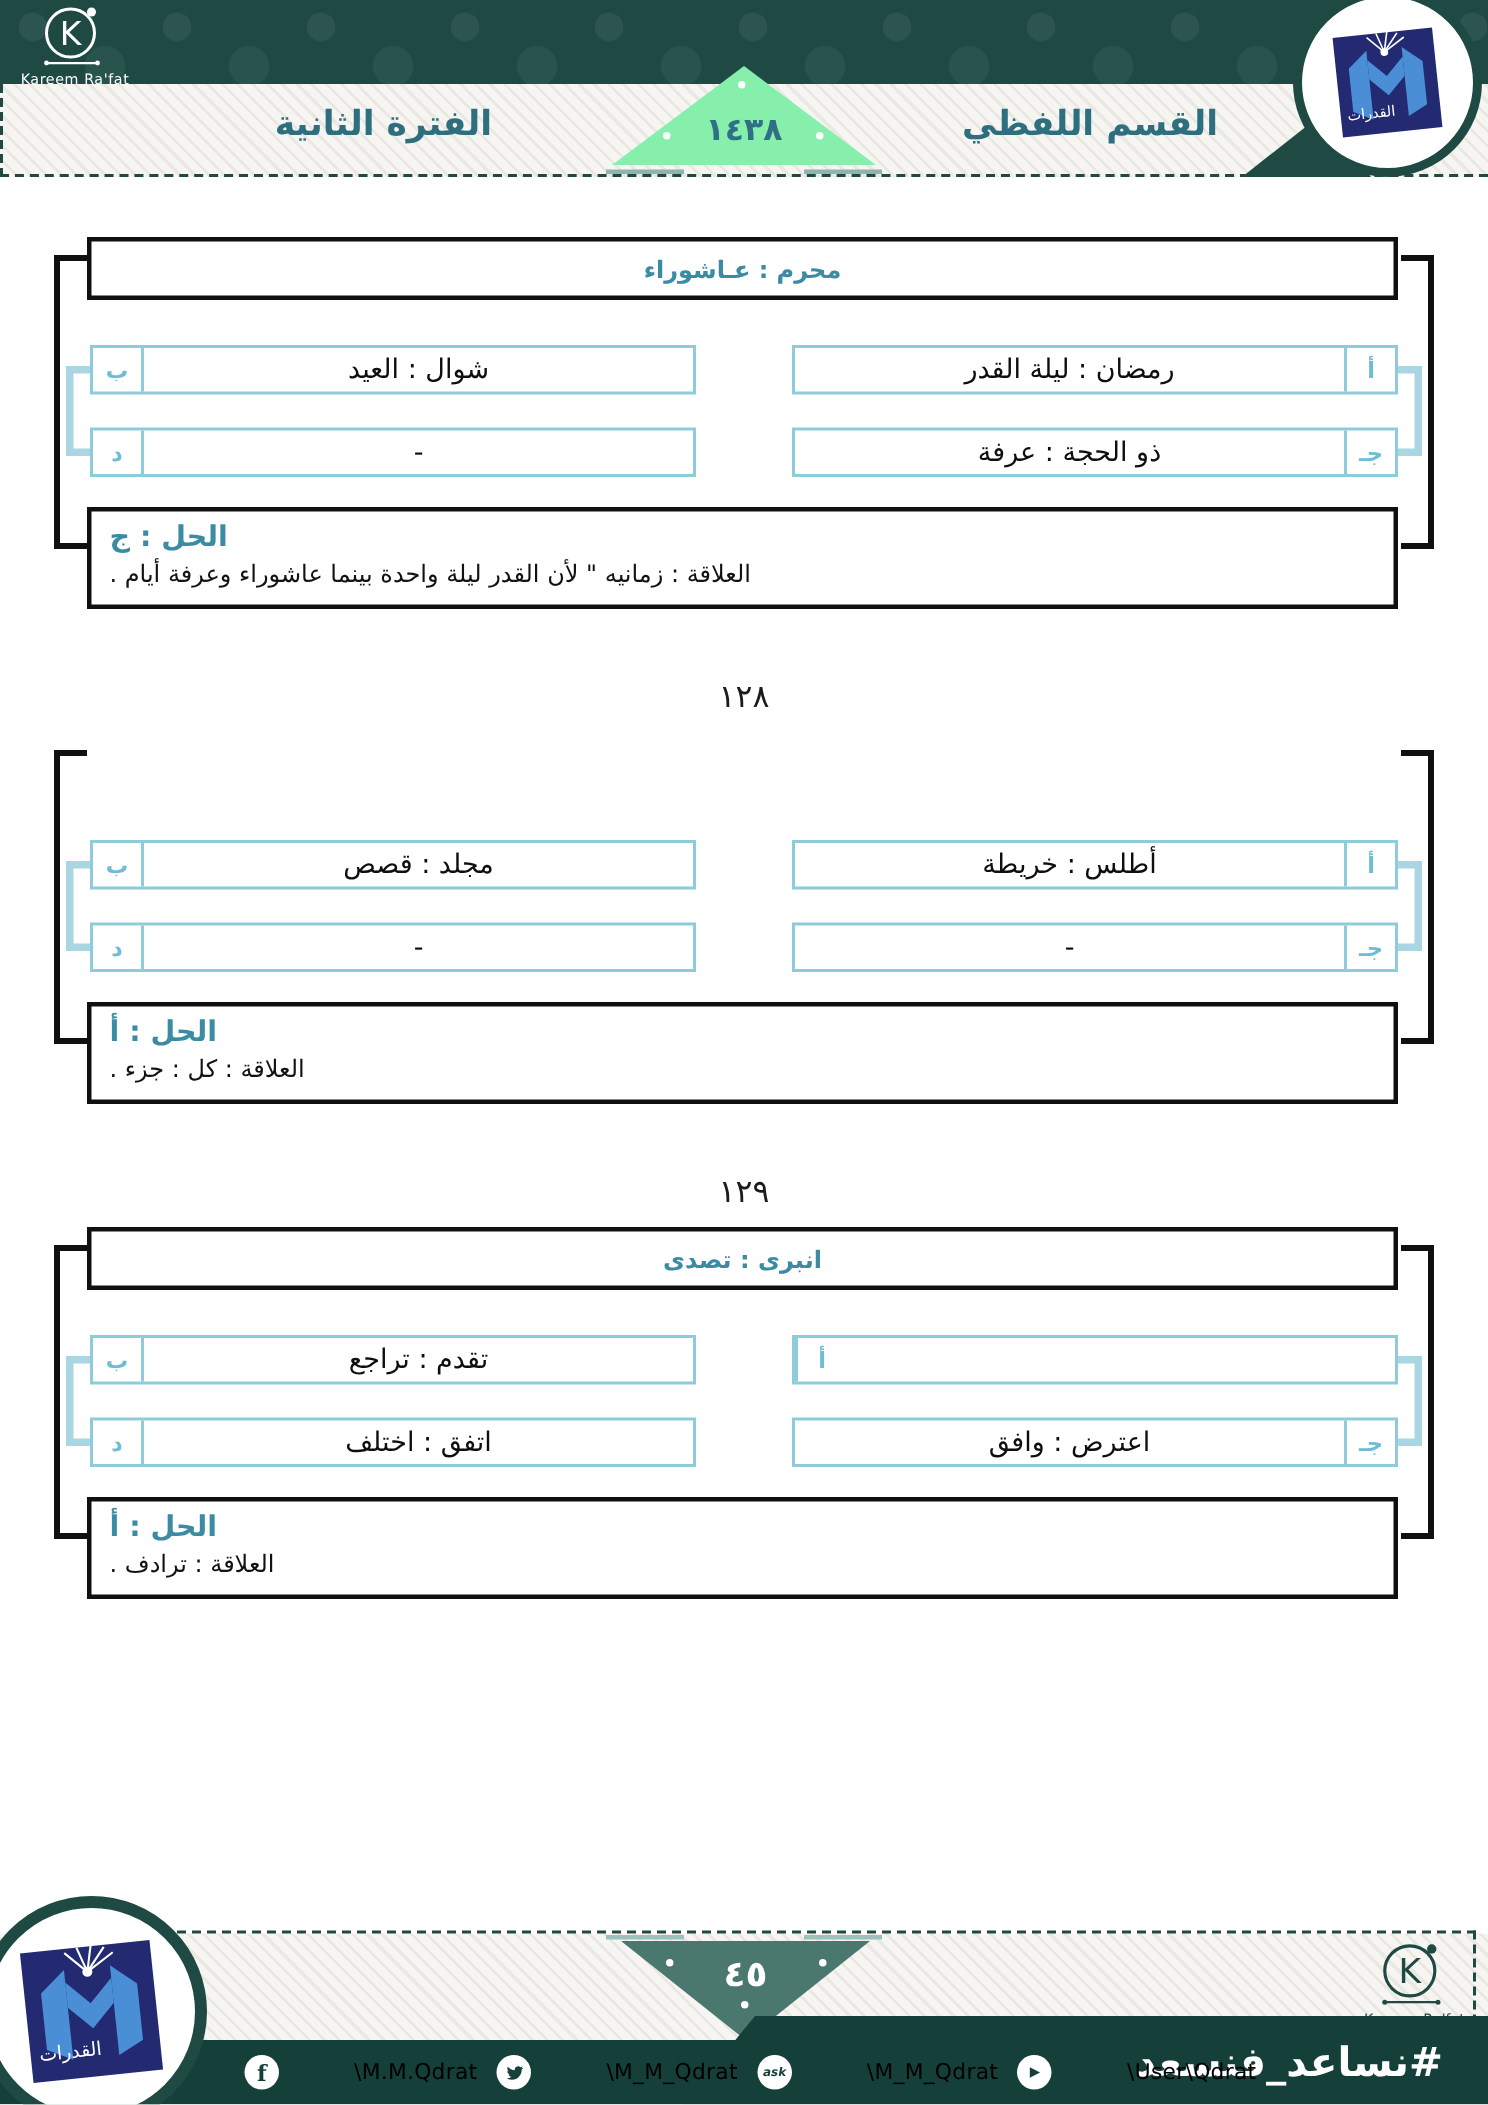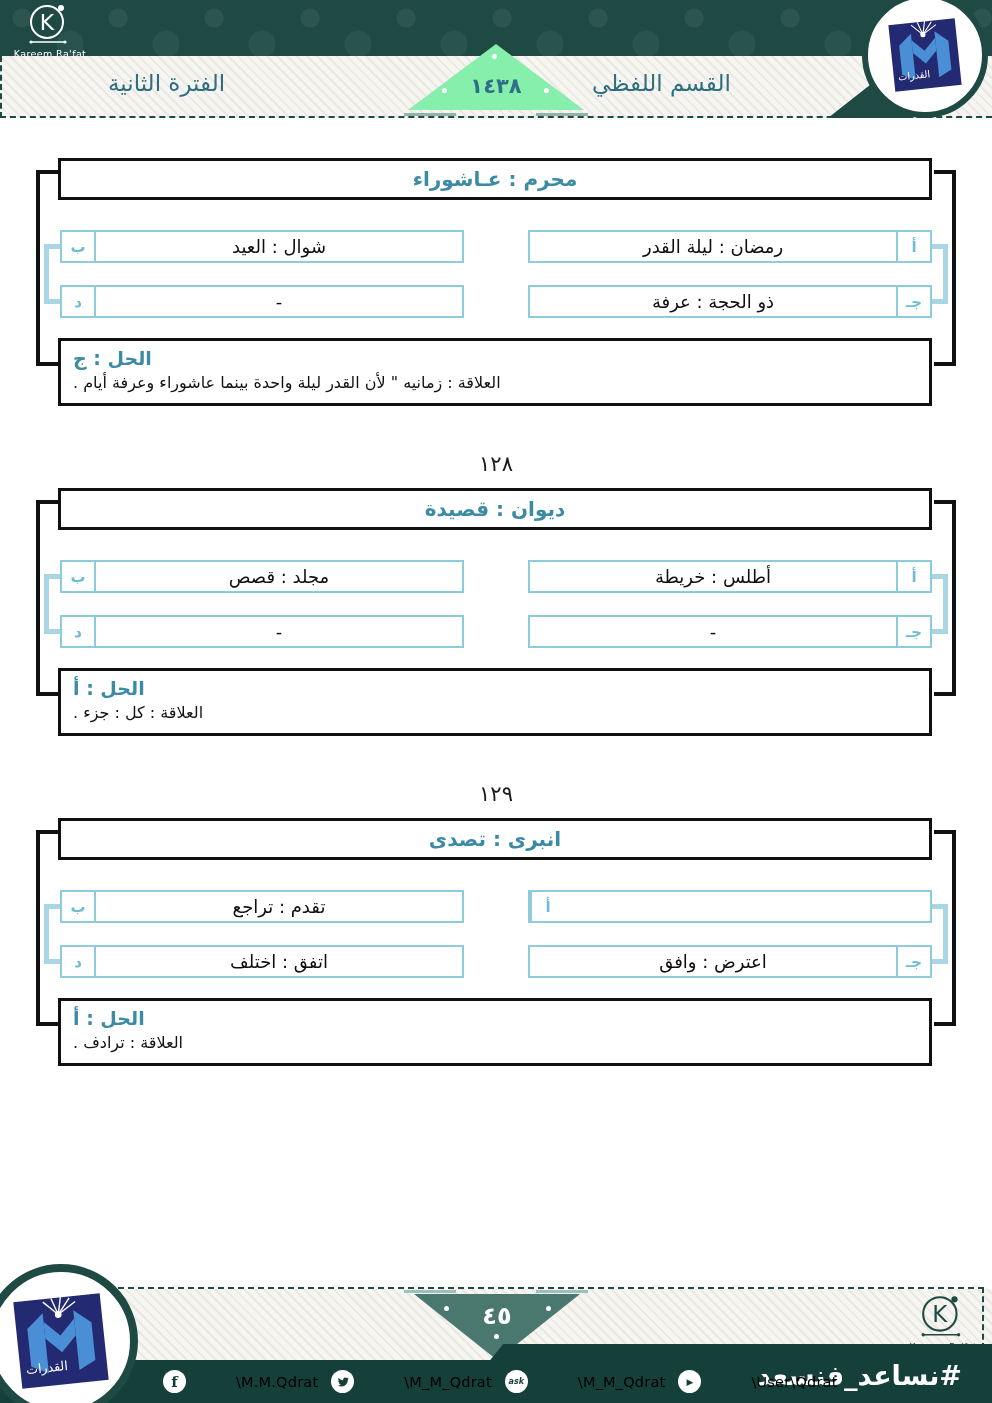--- a/index.html
+++ b/index.html
@@ -11,21 +11,21 @@
   .topbar{position:absolute;left:0;top:0;width:992px;height:56px;background-color:#1e4a43;
     background-image:
       radial-gradient(circle at 22px 18px, rgba(255,255,255,0.06) 9px, transparent 10px),
       radial-gradient(circle at 70px 44px, rgba(255,255,255,0.05) 13px, transparent 14px);
     background-size:96px 64px;}
   .klogo-tl{position:absolute;left:8px;top:1px;width:84px;text-align:center;color:#fff;}
   .klogo-tl .lbl{font-size:9.5px;color:#fff;letter-spacing:.4px;margin-top:-3px;}
   .strip{position:absolute;left:0;top:56px;width:992px;height:62px;
     background:repeating-linear-gradient(45deg,#f6f5f2 0 5px,#eae8e3 5px 7px);
     border-bottom:2px dashed #1e4a43;border-left:2px dashed #1e4a43;}
-  .htitle{position:absolute;top:70px;font-size:23px;font-weight:normal;color:#2d6f7e;width:220px;text-align:left;}
+  .htitle{position:absolute;top:70px;font-size:23px;font-weight:bold;color:#2d6f7e;width:220px;text-align:right;}
   .htitle.period{left:108px;}
   .htitle.section{left:592px;}
   .tri-up{position:absolute;left:408px;top:44px;width:176px;height:66px;background:#86efac;
     clip-path:polygon(50% 0,100% 100%,0 100%);z-index:2;}
   .tri-up .yr{position:absolute;left:0;top:30px;width:100%;text-align:center;
     font-size:21px;font-weight:bold;color:#2f7086;}
   .dot{position:absolute;background:#fff;border-radius:50%;}
   .tri-line{position:absolute;height:3px;width:52px;background:#8fb4ad;top:113px;}
   .tri-line.l{left:404px;} .tri-line.r{left:536px;}
   .wedge-tr{position:absolute;left:828px;top:76px;width:86px;height:42px;background:#1e4a43;
@@ -34,21 +34,21 @@
     display:flex;align-items:center;justify-content:center;z-index:3;}
   .qudrat-circle.tr{left:862px;top:-8px;width:126px;height:126px;}
   .qudrat-circle.bl{left:-16px;top:1264px;width:154px;height:154px;border-width:8px;z-index:8;}
 
   
   .qnum{position:absolute;left:0;width:992px;text-align:center;font-size:21px;color:#1b1b1b;
     font-weight:500;letter-spacing:2px;}
   .question{position:absolute;left:0;width:992px;height:252px;}
   .q-header{position:absolute;left:58px;top:0;width:874px;height:42px;border:3px solid #101010;
     background:#fff;display:flex;align-items:center;justify-content:center;}
-  .q-header span{font-size:20px;font-weight:bold;color:#3a8ba3;}
+  .q-header span{font-size:16px;font-weight:bold;color:#3a8ba3;}
   .q-bracket{position:absolute;top:12px;width:22px;height:196px;}
   .q-bracket.left{left:36px;border-left:4px solid #101010;border-top:4px solid #101010;border-bottom:4px solid #101010;}
   .q-bracket.right{left:934px;border-right:4px solid #101010;border-top:4px solid #101010;border-bottom:4px solid #101010;}
   .opt{position:absolute;height:33px;width:404px;border:2px solid #8ecbdb;background:#fff;display:flex;}
   .opt .opt-text{flex:1;display:flex;align-items:center;justify-content:center;
     font-size:18px;color:#0e0e0e;font-weight:500;}
   .opt .opt-letter{width:34px;display:flex;align-items:center;justify-content:center;
     font-size:15px;font-weight:bold;color:#6fbcd3;}
   .opt.right{left:528px;} .opt.right .opt-letter{border-left:2px solid #8ecbdb;}
   .opt.left{left:60px;}  .opt.left  .opt-letter{border-right:2px solid #8ecbdb;}
@@ -168,23 +168,20 @@
     <div class="answer">
       <div class="sol" dir="rtl">الحل : ج</div>
       <div class="rel" dir="rtl">العلاقة : زمانيه " لأن القدر ليلة واحدة بينما عاشوراء وعرفة أيام .</div>
     </div>
   </section>
 
   <div class="qnum" style="top:452px;">١٢٨</div>
   <section class="question" style="top:488px;">
     <div class="q-bracket left"></div>
     <div class="q-bracket right"></div>
-    <div class="q-header">
-      <span dir="rtl">ديوان : قصيدة</span>
-    </div>
     <div class="opt-bracket right"></div>
     <div class="opt-bracket left"></div>
     <div class="opt right row1">
       <div class="opt-text" dir="rtl">أطلس : خريطة</div>
       <div class="opt-letter">أ</div>
     </div>
     <div class="opt left row1">
       <div class="opt-letter">ب</div>
       <div class="opt-text" dir="rtl">مجلد : قصص</div>
     </div>

